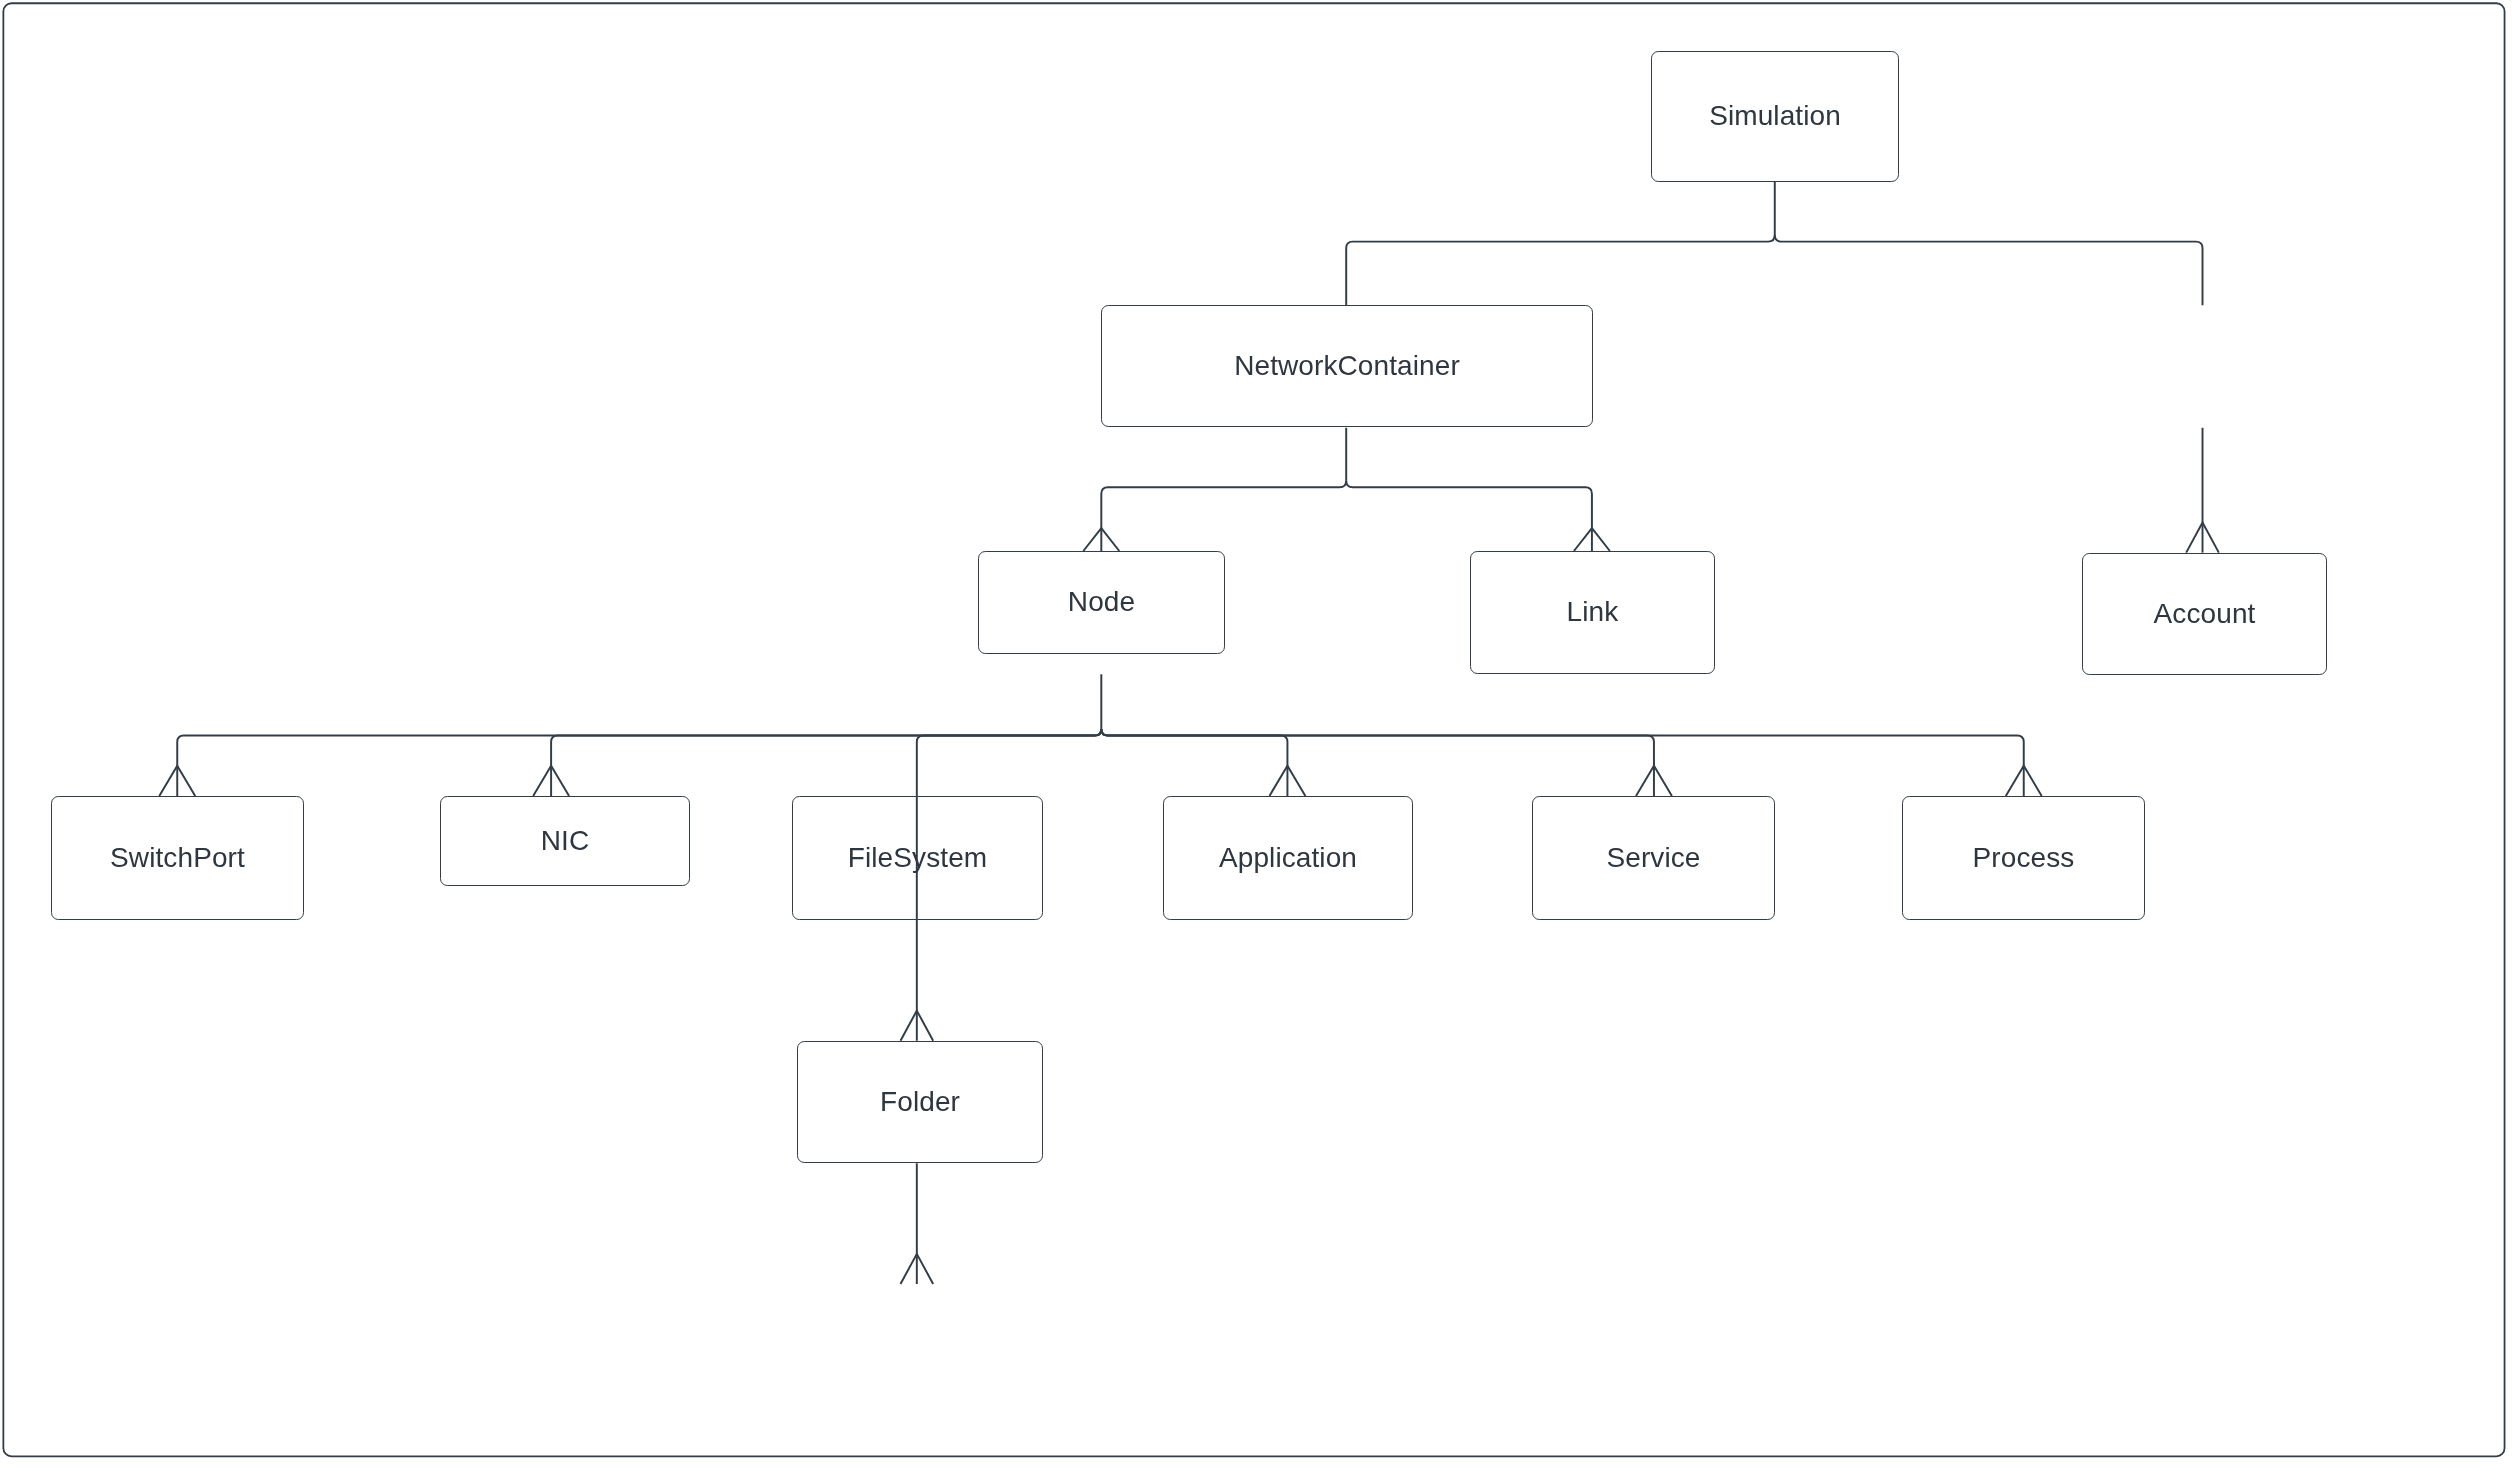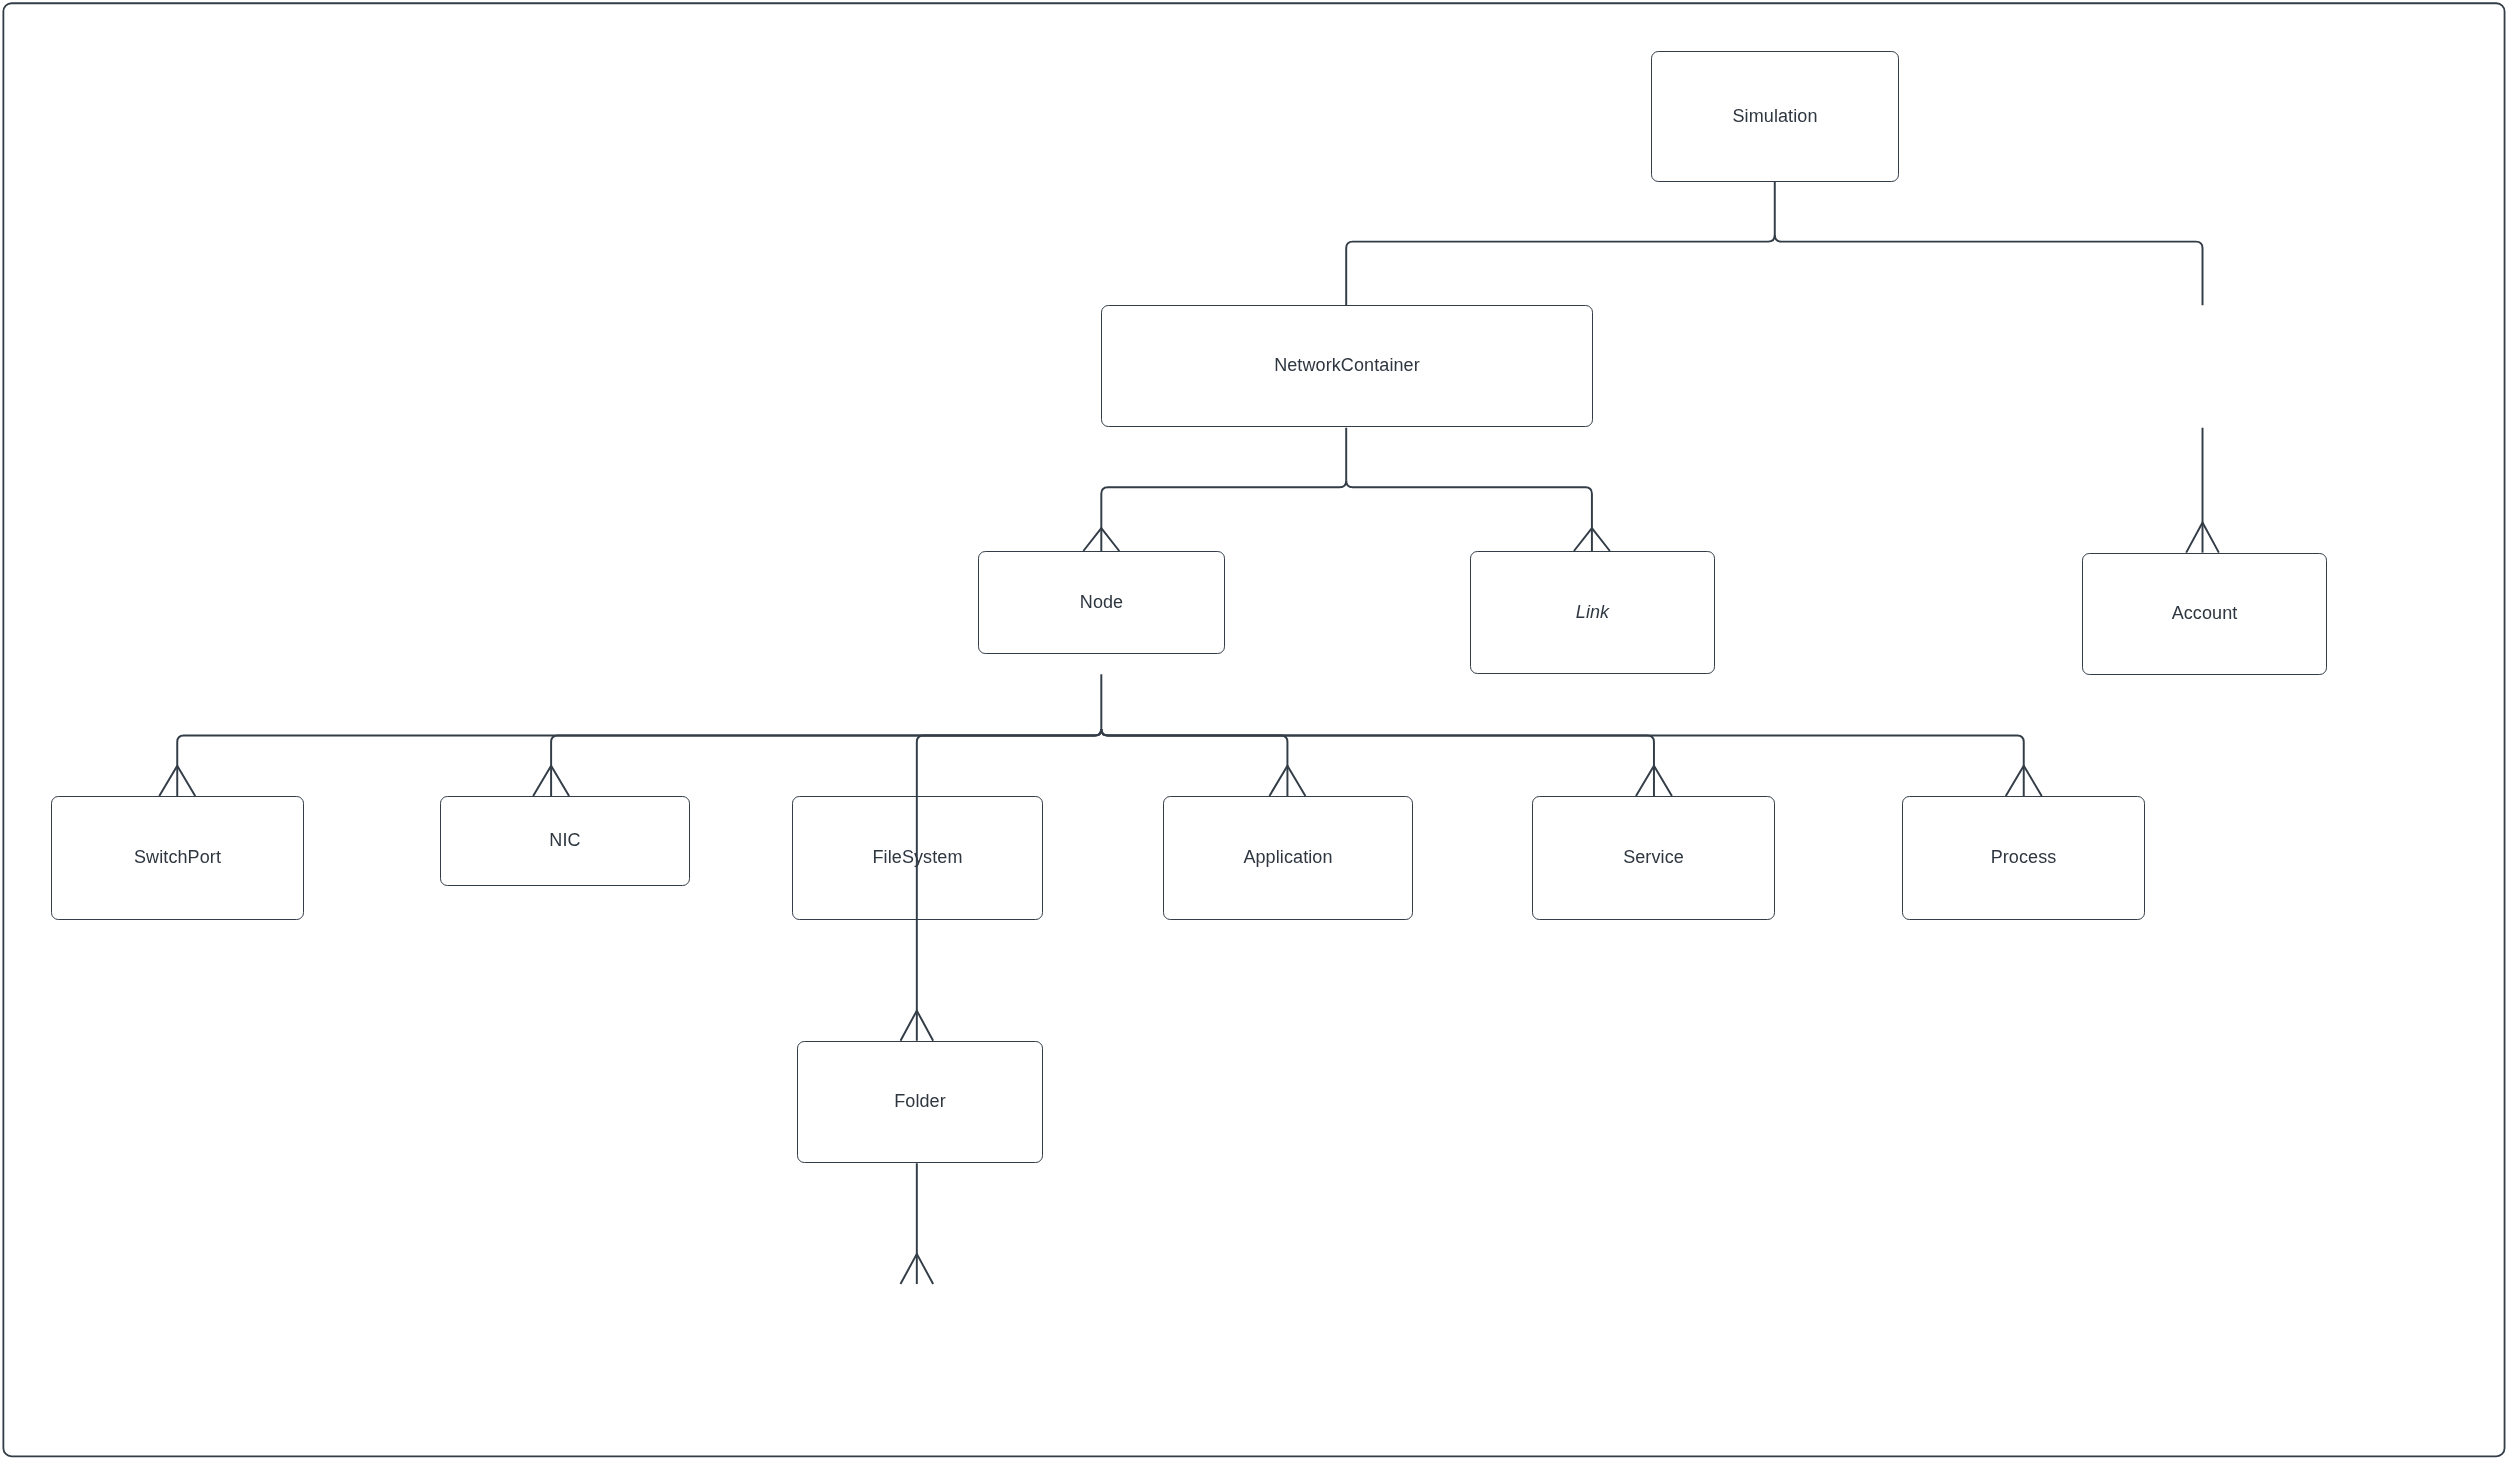--- a/index.html
+++ b/index.html
@@ -31,21 +31,21 @@
     background: #ffffff;
     border: 1.6px solid #333d47;
     border-radius: 7.3px;
     display: flex;
     align-items: center;
     justify-content: center;
     z-index: 2;
   }
   .node-label {
     font-family: "Liberation Sans", sans-serif;
-    font-size: 18px;
+    font-size: 28px;
     line-height: 1.1;
     color: #2e3640;
     letter-spacing: 0.1px;
     white-space: nowrap;
   }
   
   .node-box.pass-through {
     background: transparent;
   }
   .node-box.pass-through .node-label {
@@ -111,21 +111,21 @@
 
   <div class="node-box" style="left:1101px; top:305px; width:492px; height:122px;">
     <span class="node-label">NetworkContainer</span>
   </div>
 
 
   <div class="node-box" style="left:978px; top:551px; width:247px; height:103px;">
     <span class="node-label">Node</span>
   </div>
 
-  <div class="node-box" style="left:1470px; top:551px; width:245px; height:123px;font-style:italic;">
+  <div class="node-box" style="left:1470px; top:551px; width:245px; height:123px;">
     <span class="node-label">Link</span>
   </div>
 
   <div class="node-box" style="left:2082px; top:553px; width:245px; height:122px;">
     <span class="node-label">Account</span>
   </div>
 
   <div class="node-box" style="left:51px; top:796px; width:253px; height:124px;">
     <span class="node-label">SwitchPort</span>
   </div>

